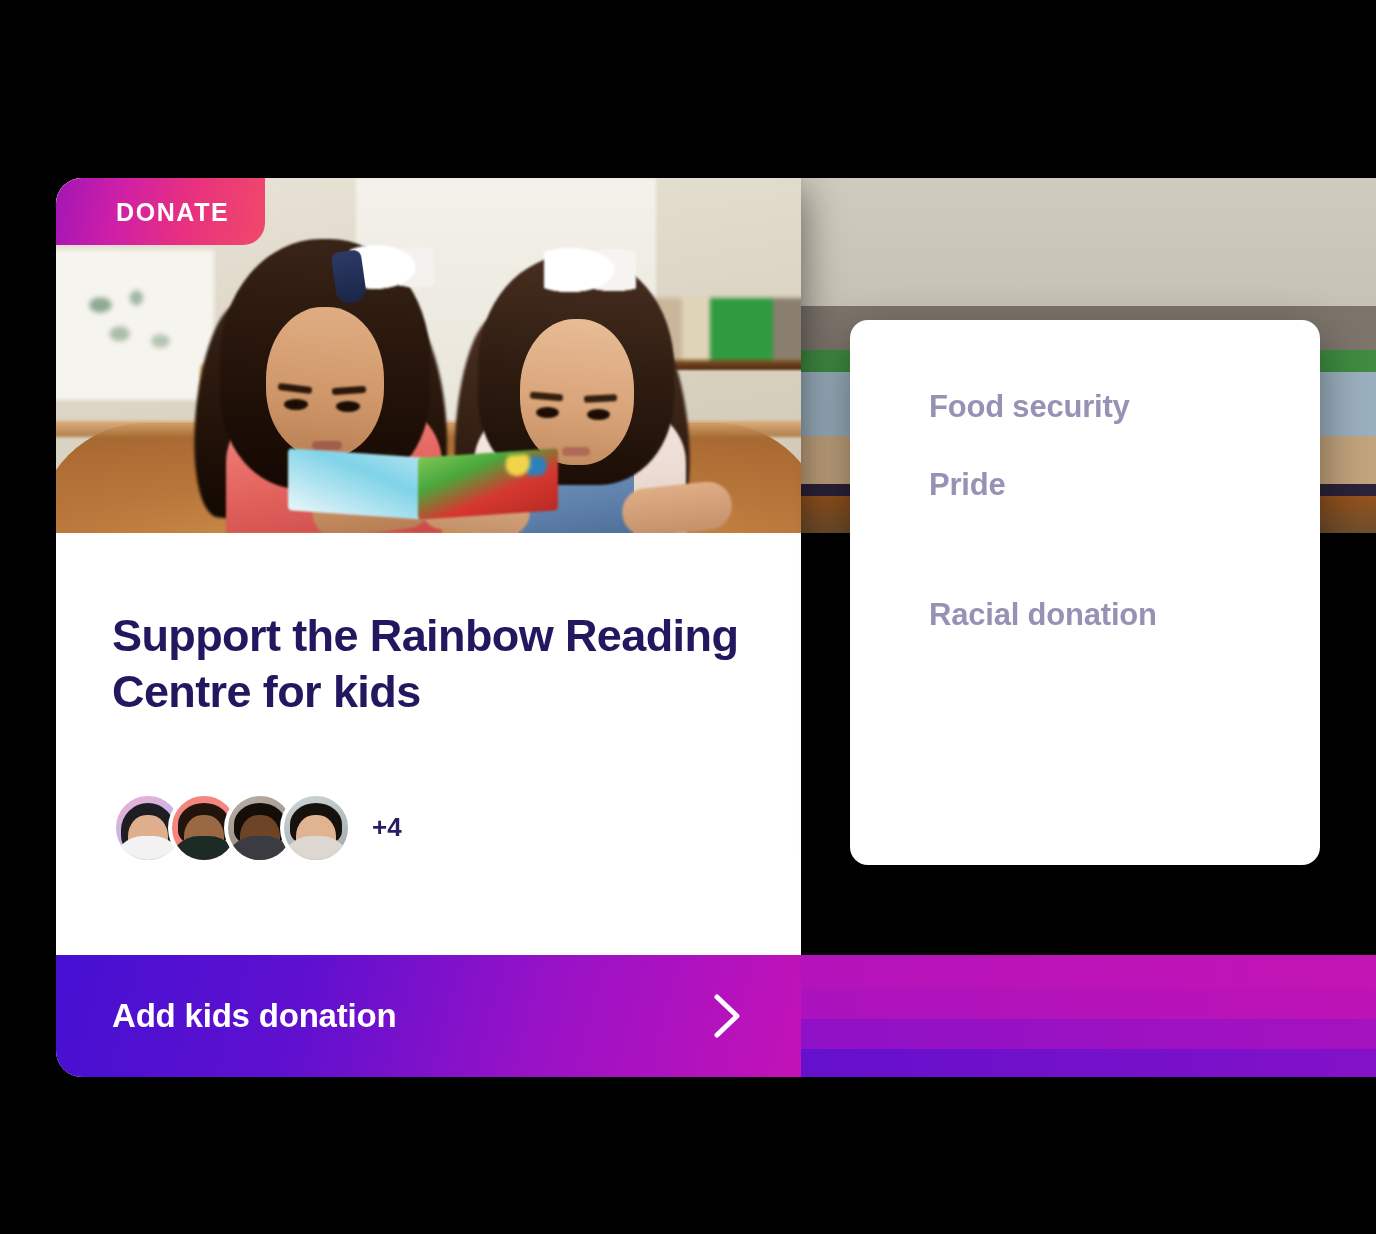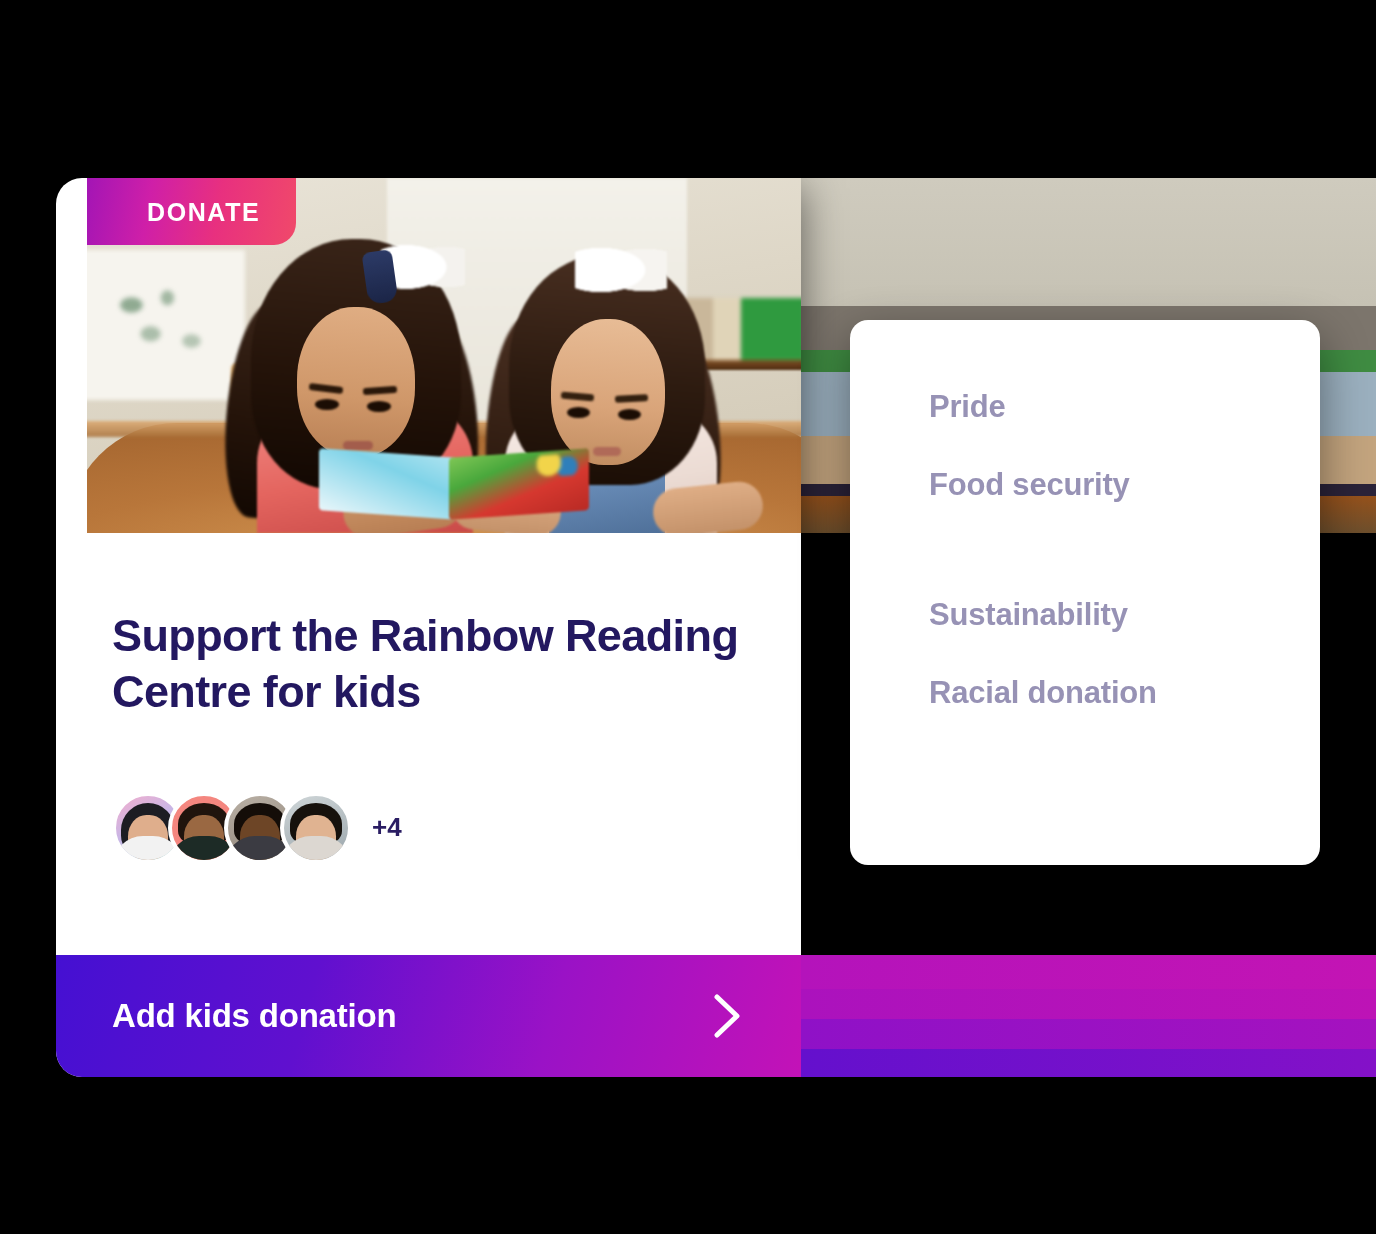--- a/index.html
+++ b/index.html
@@ -44,21 +44,20 @@
   }
 
   
   .card-photo {
     position: absolute;
     left: 0; top: 0;
     width: 745px;
     height: 355px;
     overflow: hidden;
     background: #cfc8bb;
-    margin-left: 31px;
   }
 
   
   .wall {
     position: absolute; inset: 0;
     background:
       linear-gradient(170deg, #e9e4d8 0%, #ded7c7 42%, #cfc6b2 100%);
   }
   .wall-left-paper {
     position: absolute;
@@ -588,19 +587,18 @@
   <span class="cta-label">Add kids donation</span>
   <span class="cta-arrow">
     <svg width="34" height="46" viewBox="0 0 34 46" fill="none" aria-hidden="true">
       <path d="M6 4 L26 23 L6 42" stroke="#ffffff" stroke-width="5" stroke-linecap="round" stroke-linejoin="round"></path>
     </svg>
   </span>
 </button>
 
 <div class="dropdown">
   <div class="dd-spacer-a"></div>
+  <div class="dd-item">Food security</div>
   <div class="dd-item">Pride</div>
-  <div class="dd-item">Food security</div>
   <div class="dd-spacer-b"></div>
   <div class="dd-spacer-c"></div>
-  <div class="dd-item">Sustainability</div>
   <div class="dd-item">Racial donation</div>
 </div>
 
 </body></html>

